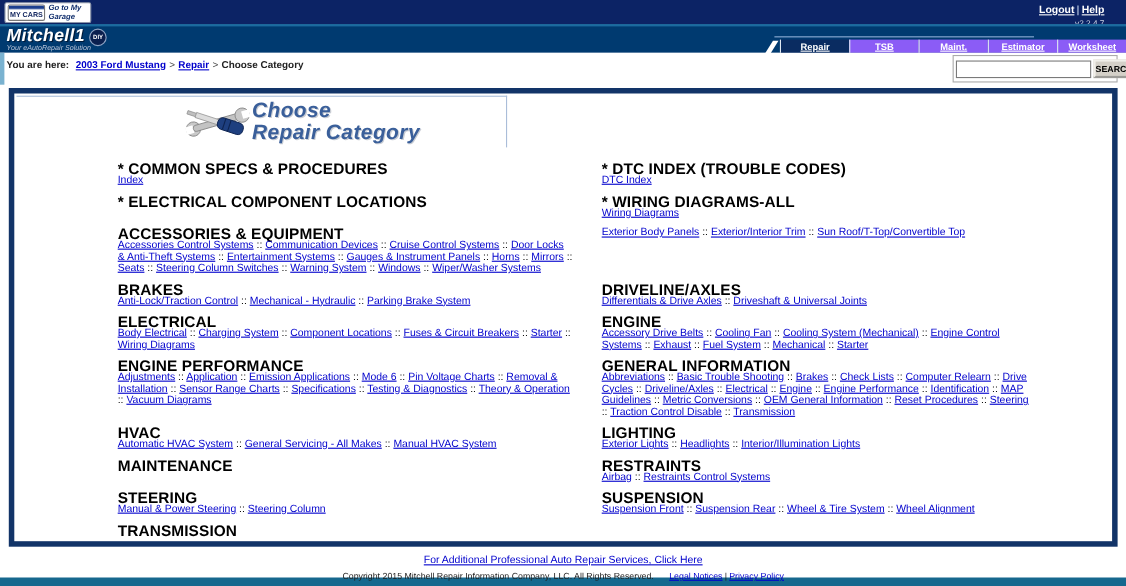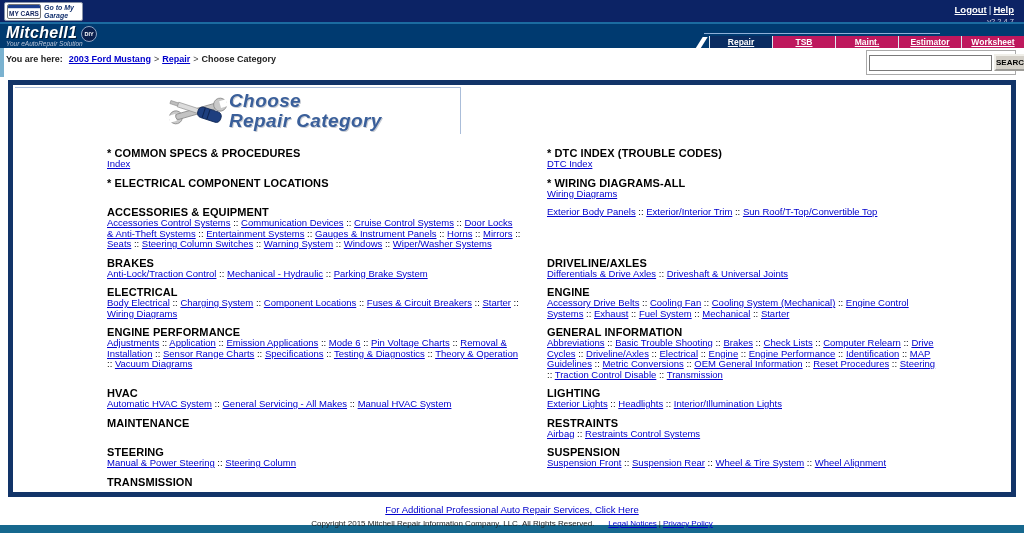--- a/index.html
+++ b/index.html
@@ -12,21 +12,21 @@
   .mycars-btn { position:absolute; left:4px; top:2px; height:19px; background:#fff;
     border:1px solid #8a94a8; border-radius:2px; display:flex; align-items:center;
     padding:0 4px 0 2px; gap:3px; cursor:pointer; }
   .plate { width:34px; height:15px; background:#fff; border:1px solid #777;
     border-radius:2px; display:flex; flex-direction:column; overflow:hidden; }
   .plate-top { height:4px; background:#1c3f8f; border-bottom:1px solid #cfd6e6; }
   .plate-text { font-size:6.5px; font-weight:bold; color:#12255e; text-align:center;
     line-height:9px; letter-spacing:0; }
   .mycars-label { font-size:7px; font-weight:bold; font-style:italic; color:#12306e;
     line-height:7.5px; width:34px; }
-  .top-links { position:absolute; right:10px; top:4px; text-align:right;
+  .top-links { position:absolute; right:20px; top:4px; text-align:right;
     font-size:9.5px; font-weight:bold; color:#fff; }
   .top-links a { color:#fff; text-decoration:underline; }
   .tl-sep { color:#9fb0d0; margin:0 2px; }
   .version { font-size:7.5px; font-weight:normal; color:#cfd6e6; margin-top:2px; }
 
   
   .band { position:relative; height:26px; background:#003a70; border-top:2px solid #1b6ba0; }
   .logo { position:absolute; left:6px; top:0px; cursor:pointer; }
   .brand { font-size:16px; font-weight:bold; font-style:italic; color:#fff;
     letter-spacing:0.3px; text-shadow:1px 1px 0 #001a38; }
@@ -34,21 +34,21 @@
     background:#0a1f4e; border:1px solid #8fa4c4; color:#fff; font-size:5.5px;
     font-weight:bold; text-align:center; line-height:14px; vertical-align:2px;
     margin-left:4px; font-style:normal; }
   .tagline { font-size:6.5px; color:#b8c4d8; font-style:italic; margin-top:-2px; }
   .tabline { position:absolute; right:84px; bottom:14px; width:236px; height:1px;
     background:#8fb0d8; }
   .slash { position:absolute; right:321px; bottom:-4px; width:5px; height:15px;
     background:#fff; transform:skewX(-32deg); }
   .tabs { position:absolute; right:0; bottom:-4px; display:flex;
     border-bottom:4px solid #0a2c61; }
-  .tab { width:63px; height:12px; background:#be185d; border-left:1px solid #dfe8f2;
+  .tab { width:63px; height:12px; background:#8b5cf6; border-left:1px solid #dfe8f2;
     color:#fff; font-size:8.5px; font-weight:bold; text-decoration:underline;
     text-align:center; line-height:12px; }
   .tab.active { background:#0a2c61; }
 
   
   .crumbrow { position:relative; height:32px; background:#fff; }
   .crumbstrip { position:absolute; left:0; top:0; width:4px; height:29px; background:#7ab2d0; }
   .breadcrumb { position:absolute; left:6px; top:6px; font-size:9px; color:#222; }
   .bc-pre { font-weight:bold; color:#222; margin-right:6px; }
   .breadcrumb a { color:#0000cc; text-decoration:underline; font-weight:bold; }
@@ -68,21 +68,21 @@
     border-top:1px solid #aabdd9; border-right:1px solid #aabdd9;
     display:flex; align-items:center; padding-left:152px; }
   .tools { width:62px; height:42px; flex:0 0 62px; }
   .title { font-size:19px; font-weight:bold; font-style:italic;
     color:#3a5f9a; line-height:20px; letter-spacing:0.4px;
     text-shadow:1px 1px 0 #c9cdd4; }
 
   
   .cats { margin:14px 0 0 94px; display:grid; grid-template-columns:440px 418px; }
   .sec { margin-bottom:8px; padding-right:26px; }
-  .cat-h { font-size:11px; font-weight:bold; color:#000; line-height:11px;
+  .cat-h { font-size:14px; font-weight:bold; color:#000; line-height:11px;
     letter-spacing:0.1px; }
   .cat-l { font-size:9.5px; line-height:10.5px; color:#000; }
   .cat-l a { color:#0000cc; text-decoration:underline; }
   .sep { color:#000; text-decoration:none; }
 
   
   .footer { height:28px; text-align:center; padding-top:2px; }
   .promo { font-size:9.5px; color:#0000cc; text-decoration:underline; }
   .copy { font-size:8px; color:#222; margin-top:2px; }
   .copy a { color:#0000cc; text-decoration:underline; }

